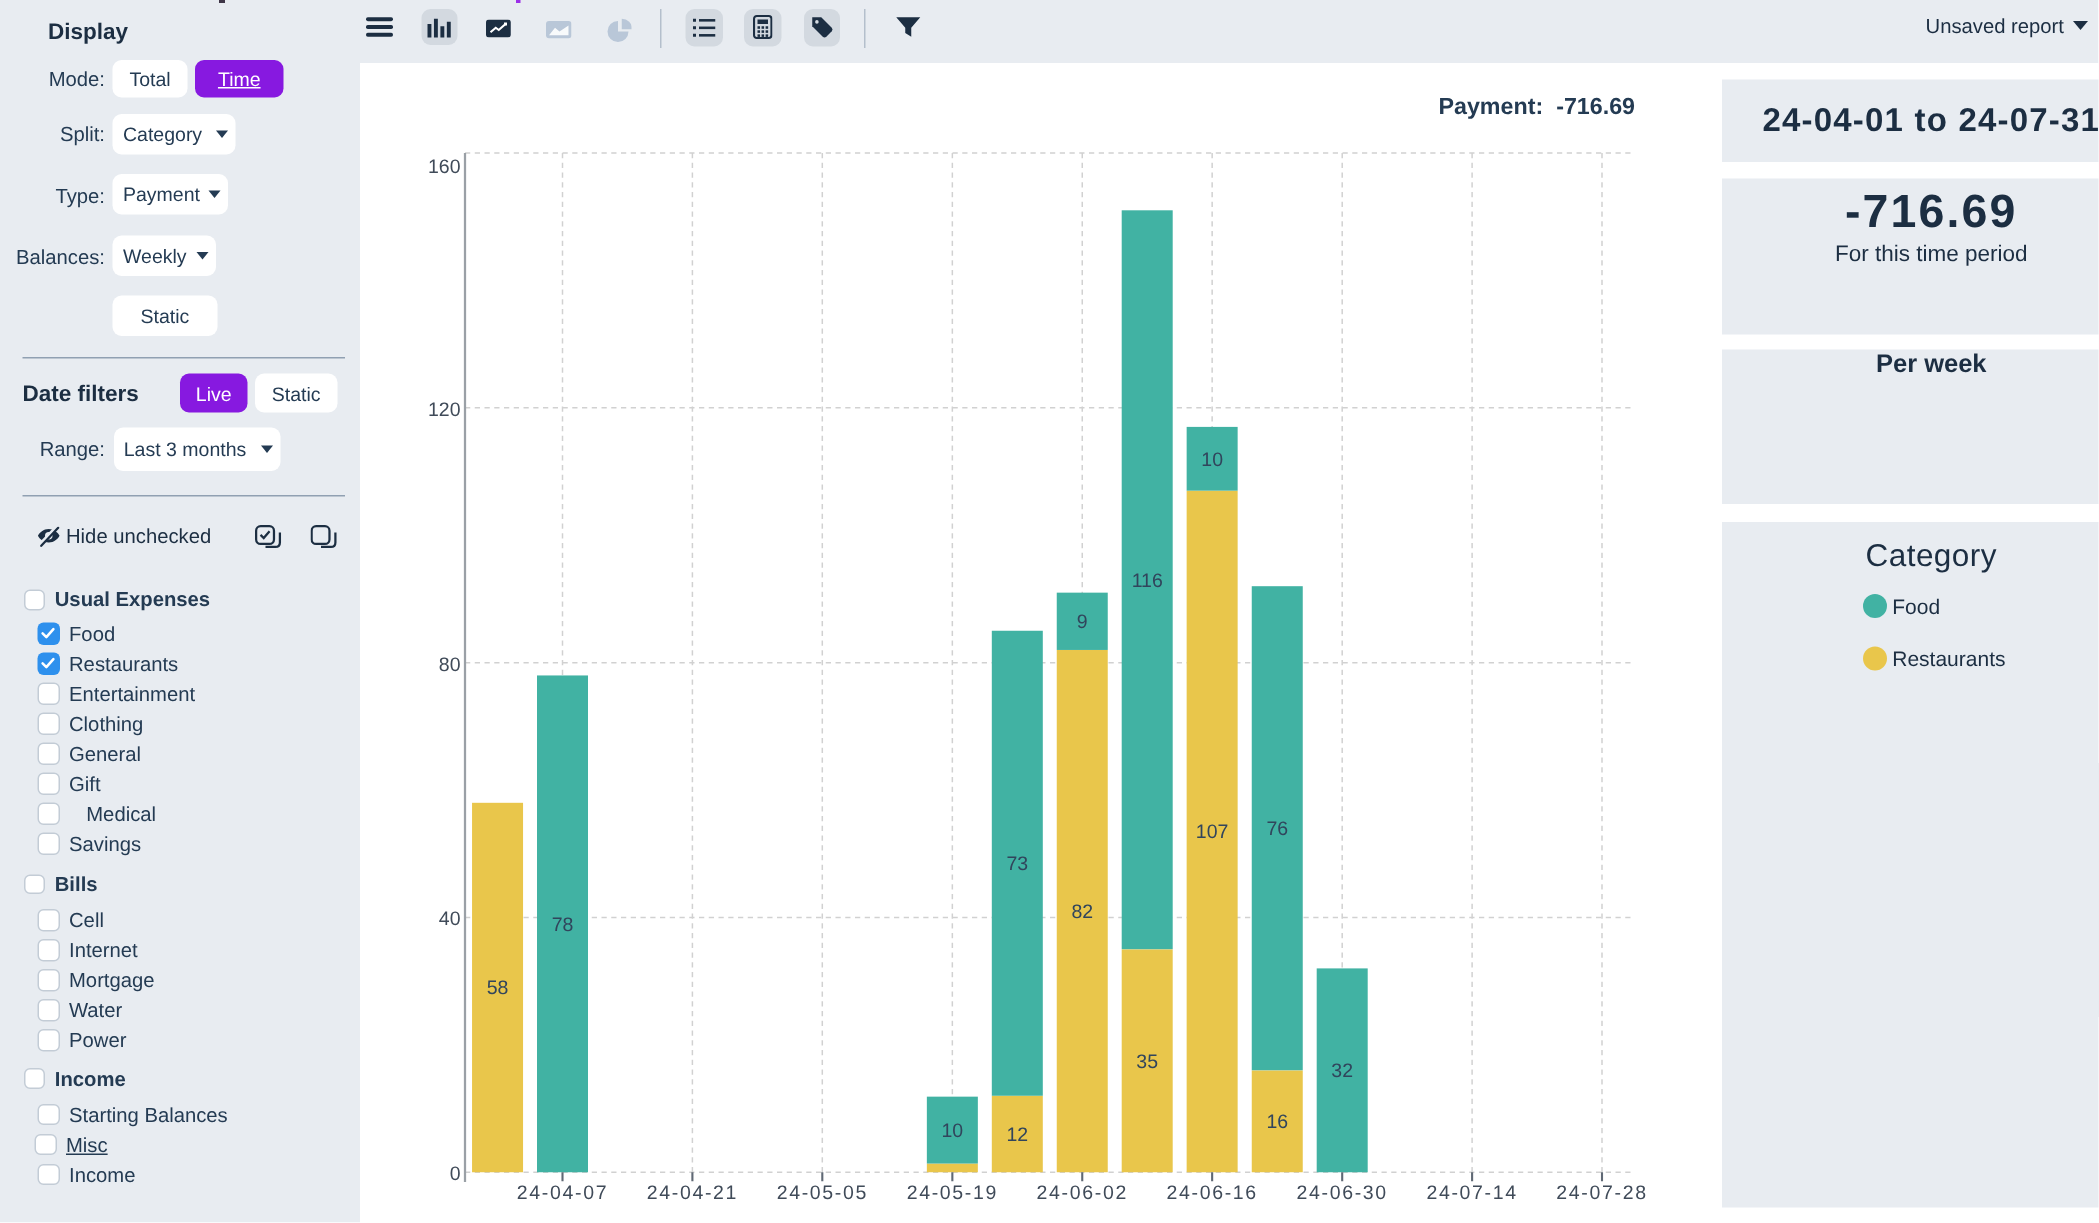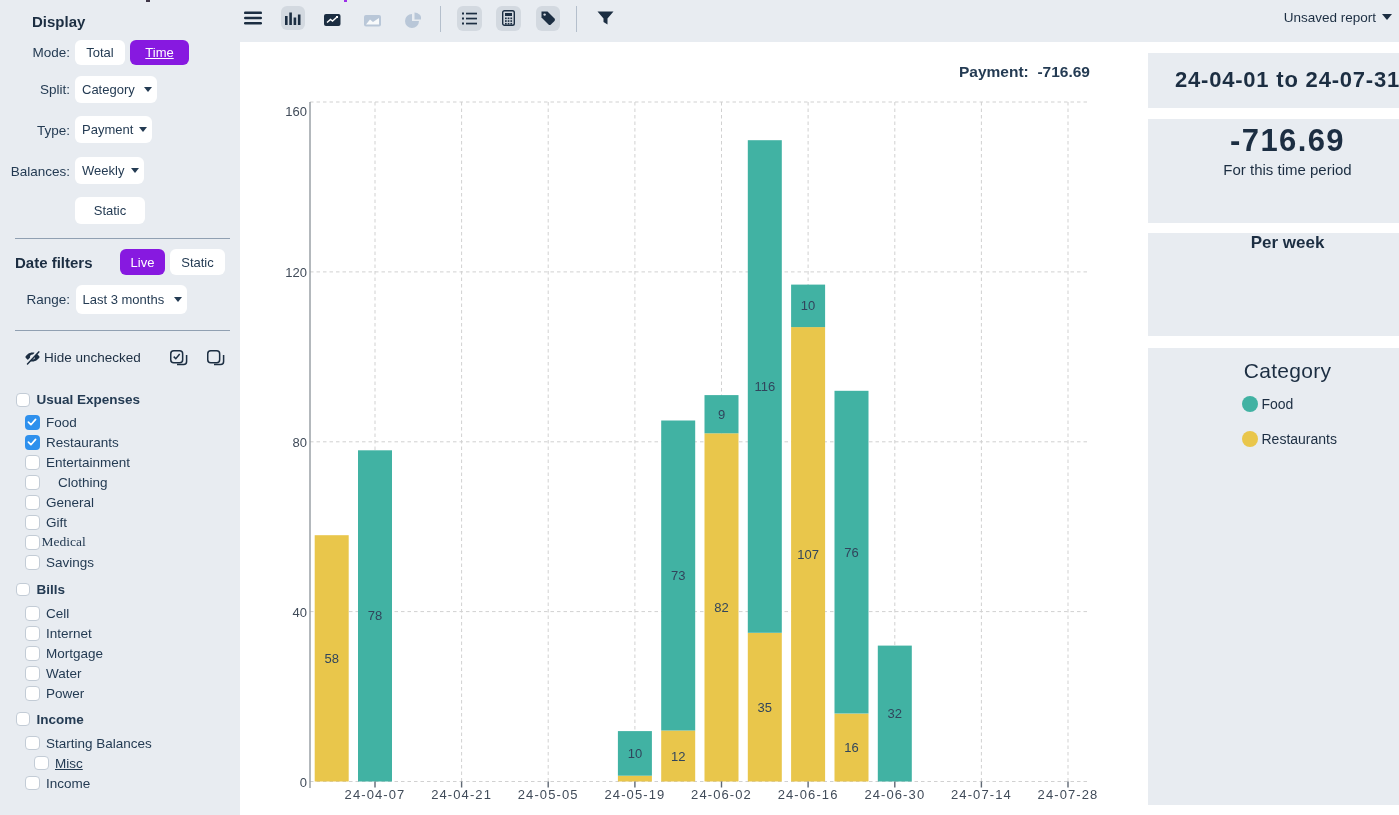--- a/index.html
+++ b/index.html
@@ -98,35 +98,35 @@
       <svg width="14" height="14" viewBox="0 0 14 14" style="display:block">
         <path d="M3.4 7.2 L5.9 9.7 L10.6 4.4" fill="none" stroke="#fff" stroke-width="1.7" stroke-linecap="round" stroke-linejoin="round"></path>
       </svg>
     </span>
     <span style="margin-left:6.5px;">Restaurants</span>
   </div>
 <div class="abs cbrow" style="left:25px;top:452.3px;height:20px;">
     <span class="cb" style="width:14.5px;height:14.5px;"></span>
     <span style="margin-left:6.5px;">Entertainment</span>
   </div>
-<div class="abs cbrow" style="left:25px;top:472.3px;height:20px;gap:12px;">
+<div class="abs cbrow" style="left:25px;top:472.3px;height:20px;">
     <span class="cb" style="width:14.5px;height:14.5px;"></span>
     <span style="margin-left:6.5px;">Clothing</span>
   </div>
 <div class="abs cbrow" style="left:25px;top:492.3px;height:20px;">
     <span class="cb" style="width:14.5px;height:14.5px;"></span>
     <span style="margin-left:6.5px;">General</span>
   </div>
 <div class="abs cbrow" style="left:25px;top:512.3px;height:20px;">
     <span class="cb" style="width:14.5px;height:14.5px;"></span>
     <span style="margin-left:6.5px;">Gift</span>
   </div>
 <div class="abs cbrow" style="left:25px;top:532.3px;height:20px;">
     <span class="cb" style="width:14.5px;height:14.5px;"></span>
-    <span style="margin-left:2px;font-family:Liberation Serif, serif;">Medical</span>
+    <span style="margin-left:18px;">Medical</span>
   </div>
 <div class="abs cbrow" style="left:25px;top:552.3px;height:20px;">
     <span class="cb" style="width:14.5px;height:14.5px;"></span>
     <span style="margin-left:6.5px;">Savings</span>
   </div>
 <div class="abs cbrow" style="left:16px;top:579.4px;height:20px;">
     <span class="cb" style="width:13.5px;height:13.5px;"></span>
     <span style="margin-left:7px;font-weight:bold;">Bills</span>
   </div>
 <div class="abs cbrow" style="left:25px;top:603.4px;height:20px;">
@@ -150,21 +150,21 @@
     <span style="margin-left:6.5px;">Power</span>
   </div>
 <div class="abs cbrow" style="left:16px;top:709.2px;height:20px;">
     <span class="cb" style="width:13.5px;height:13.5px;"></span>
     <span style="margin-left:7px;font-weight:bold;">Income</span>
   </div>
 <div class="abs cbrow" style="left:25px;top:733.2px;height:20px;">
     <span class="cb" style="width:14.5px;height:14.5px;"></span>
     <span style="margin-left:6.5px;">Starting Balances</span>
   </div>
-<div class="abs cbrow" style="left:34px;top:753.2px;height:20px;text-decoration:underline;">
+<div class="abs cbrow" style="left:23px;top:753.2px;height:20px;text-decoration:underline;">
     <span class="cb" style="width:14.5px;height:14.5px;"></span>
     <span style="margin-left:6.5px;">Misc</span>
   </div>
 <div class="abs cbrow" style="left:25px;top:773.2px;height:20px;">
     <span class="cb" style="width:14.5px;height:14.5px;"></span>
     <span style="margin-left:6.5px;">Income</span>
   </div>
 
 <div class="abs" style="left:244px;top:11px;"><svg width="18" height="14" viewBox="0 0 18 14">
 <rect x="0" y="0.5" width="18" height="2.6" rx="1.2" fill="#1c2e42"></rect>

